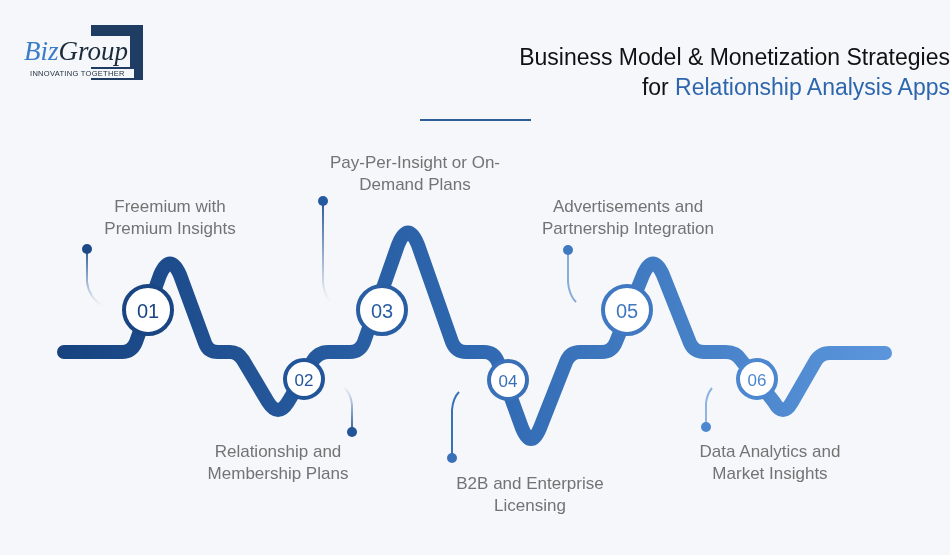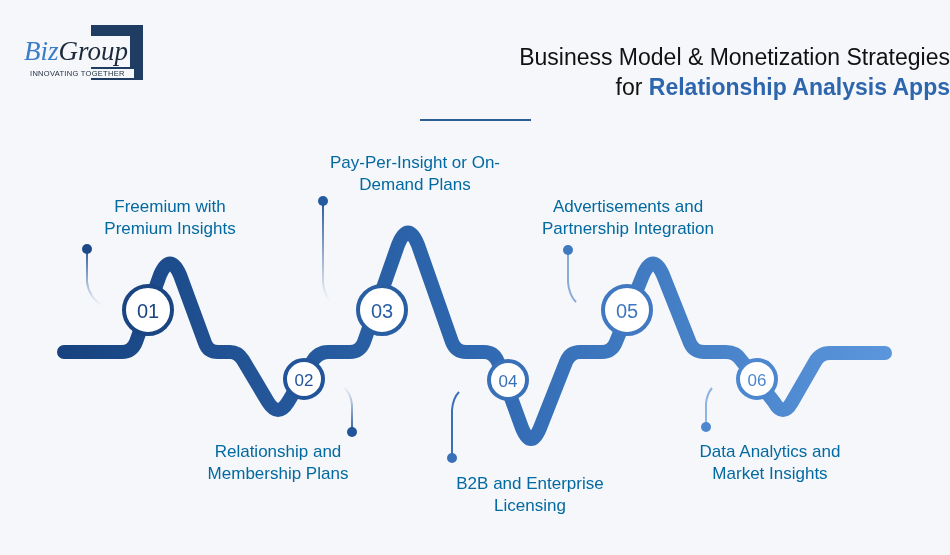--- a/index.html
+++ b/index.html
@@ -27,27 +27,27 @@
     .logo-tag {
       position: absolute; left: 6px; top: 45px; font-size: 7.5px; letter-spacing: 0.3px;
       color: #1c2a3c; white-space: nowrap; background: #f5f7fa; padding-right: 9px;
     }
     
     .title {
       position: absolute; left: 0; width: 950px; top: 42px; text-align: right;
       font-size: 23px; line-height: 30px; color: #111;
     }
     .title .line2 { display: block; }
-    .title .accent { color: #2e66ad; font-weight: bold; }
+    .title .accent { color: #2e66ad; font-weight: normal; }
     .title-rule {
       position: absolute; left: 420px; top: 119px; width: 111px; height: 2px; background: #2e5e96;
     }
     
     .label {
-      position: absolute; text-align: center; font-size: 17px; line-height: 22px; color: #0369a1;
+      position: absolute; text-align: center; font-size: 17px; line-height: 22px; color: #737373;
       white-space: nowrap;
     }
     .badge-text {
       font-family: "Liberation Sans", "DejaVu Sans", sans-serif;
     }
   </style>
 </head>
 <body>
 
 <div class="canvas">

